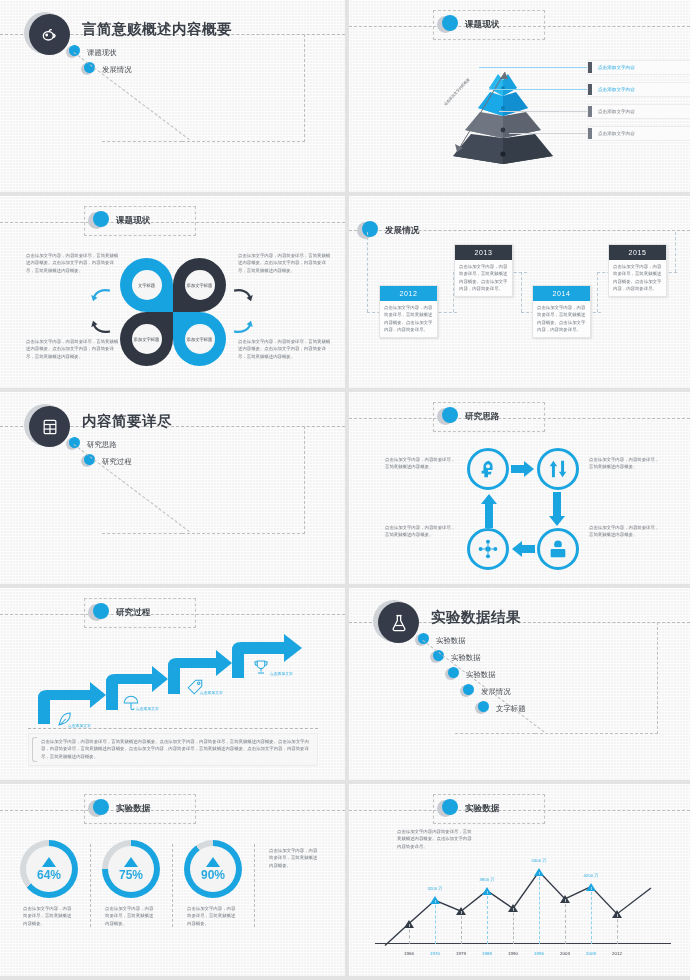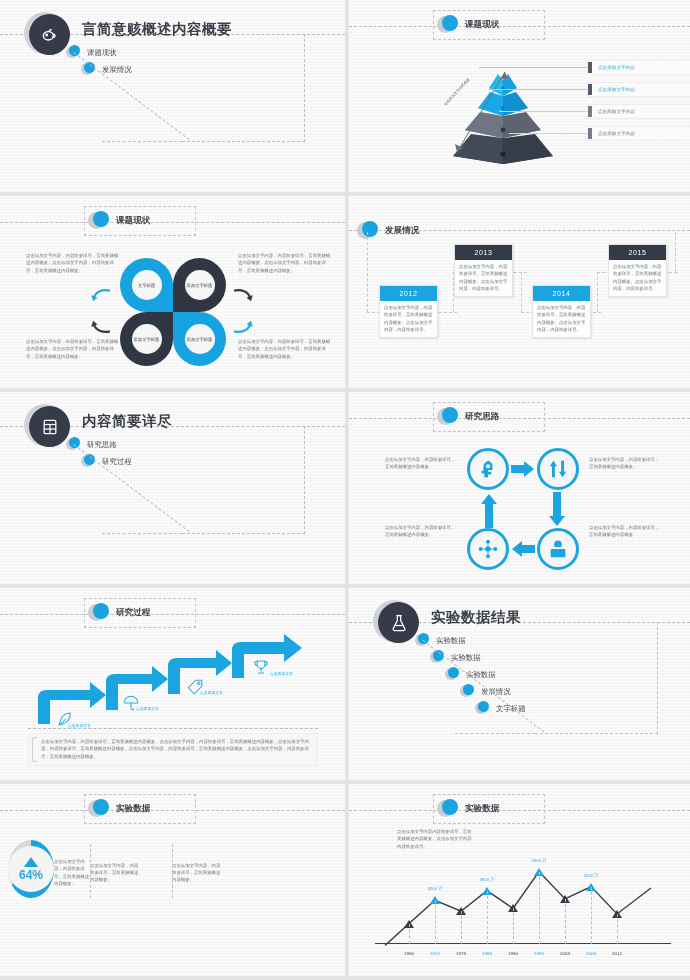--- a/index.html
+++ b/index.html
@@ -96,21 +96,21 @@
   
   .stairs { position:absolute; left:0; top:44px; width:345px; height:92px; }
   .st-icon { position:absolute; color:#2aa9e0; }
   .st-lab { position:absolute; font-size:3.8px; color:#1ba5e0; white-space:nowrap; }
   .s7-note { position:absolute; left:28px; top:140px; width:290px; border-top:1px dashed #b5b5b5; padding-top:4px; }
   .s7-note-inner { position:relative; background:#f7f7f7; border:1px solid #ececec; padding:4px 6px 5px 12px; }
   .s7-note-inner:before { content:""; position:absolute; left:3px; top:3px; bottom:3px; width:4px; border:1px solid #cfcfcf; border-right:none; border-radius:3px 0 0 3px;}
 
   
   .donuts { position:absolute; left:8px; top:56px; width:330px; display:flex; }
-  .dcol { width:82px; position:relative; display:flex; flex-direction:row; align-items:center; }
+  .dcol { width:82px; position:relative; display:flex; flex-direction:column; align-items:center; }
   .dcol + .dcol:before{ content:""; position:absolute; left:0; top:4px; bottom:0; border-left:1px dashed #bdbdbd;}
   .donut { width:58px; height:58px; border-radius:50%; position:relative; display:flex; align-items:center; justify-content:center; }
   .donut .hole { width:46px; height:46px; border-radius:50%; background:#f4f4f4; display:flex; flex-direction:column; align-items:center; justify-content:center;}
   .tri { width:0;height:0;border-left:7px solid transparent;border-right:7px solid transparent; }
   .tri.up { border-bottom:10px solid #1ba5e0; }
   .tri.down { border-top:10px solid #333b47; }
   .dval { font-size:12px; font-weight:bold; margin-top:1px; }
   .dval.blue { color:#2aa9e0; }
   .dval.dark { color:#333b47; }
   .dtxt { width:52px; margin-top:7px; }
@@ -522,20 +522,35 @@
       <div class="dcol">
         <div class="donut" style="background:conic-gradient(#1ba5e0 0 64%, #d6dadd 64% 100%);">
           <div class="hole">
             <div class="tri up"></div>
             <div class="dval blue">64%</div>
           </div>
         </div>
         <div class="dtxt ph">点击添加文字内容，内容简要详尽，言简意赅概述内容概要。</div>
       </div>
       <div class="dcol">
+        <div class="donut" style="background:conic-gradient(#1ba5e0 0 75%, #d6dadd 75% 100%);">
+          <div class="hole">
+            <div class="tri up"></div>
+            <div class="dval blue">75%</div>
+          </div>
+        </div>
+        <div class="dtxt ph">点击添加文字内容，内容简要详尽，言简意赅概述内容概要。</div>
+      </div>
+      <div class="dcol">
+        <div class="donut" style="background:conic-gradient(#1ba5e0 0 90%, #d6dadd 90% 100%);">
+          <div class="hole">
+            <div class="tri up"></div>
+            <div class="dval blue">90%</div>
+          </div>
+        </div>
         <div class="dtxt ph">点击添加文字内容，内容简要详尽，言简意赅概述内容概要。</div>
       </div>
       <div class="dcol">
         <div class="dtxt ph">点击添加文字内容，内容简要详尽，言简意赅概述内容概要。</div>
       </div>
     </div>
   </div>
 
   <div class="slide rightcol">
     <div class="hdr"></div>

